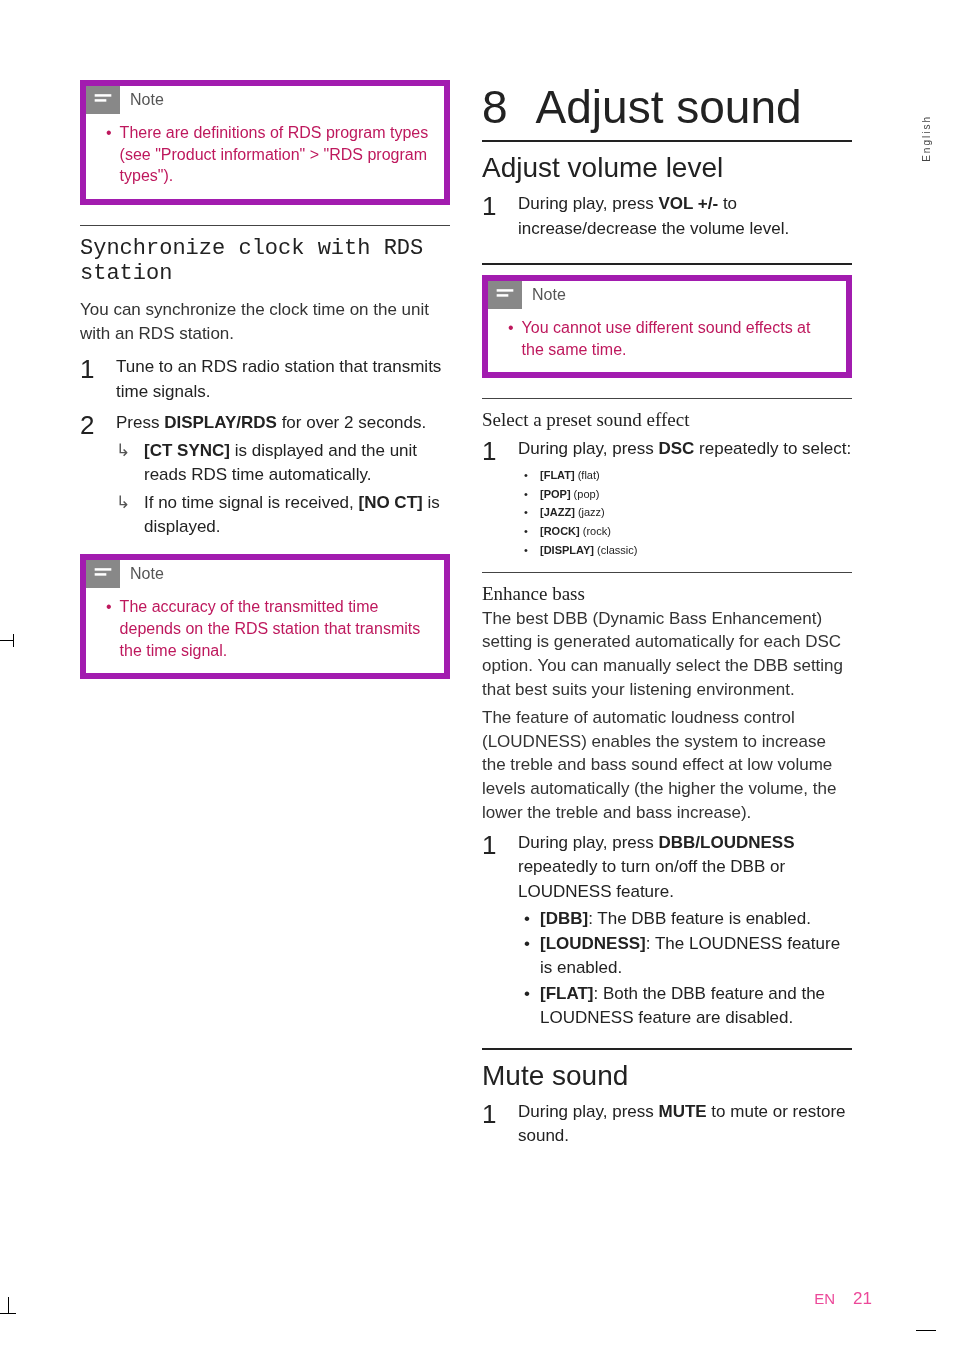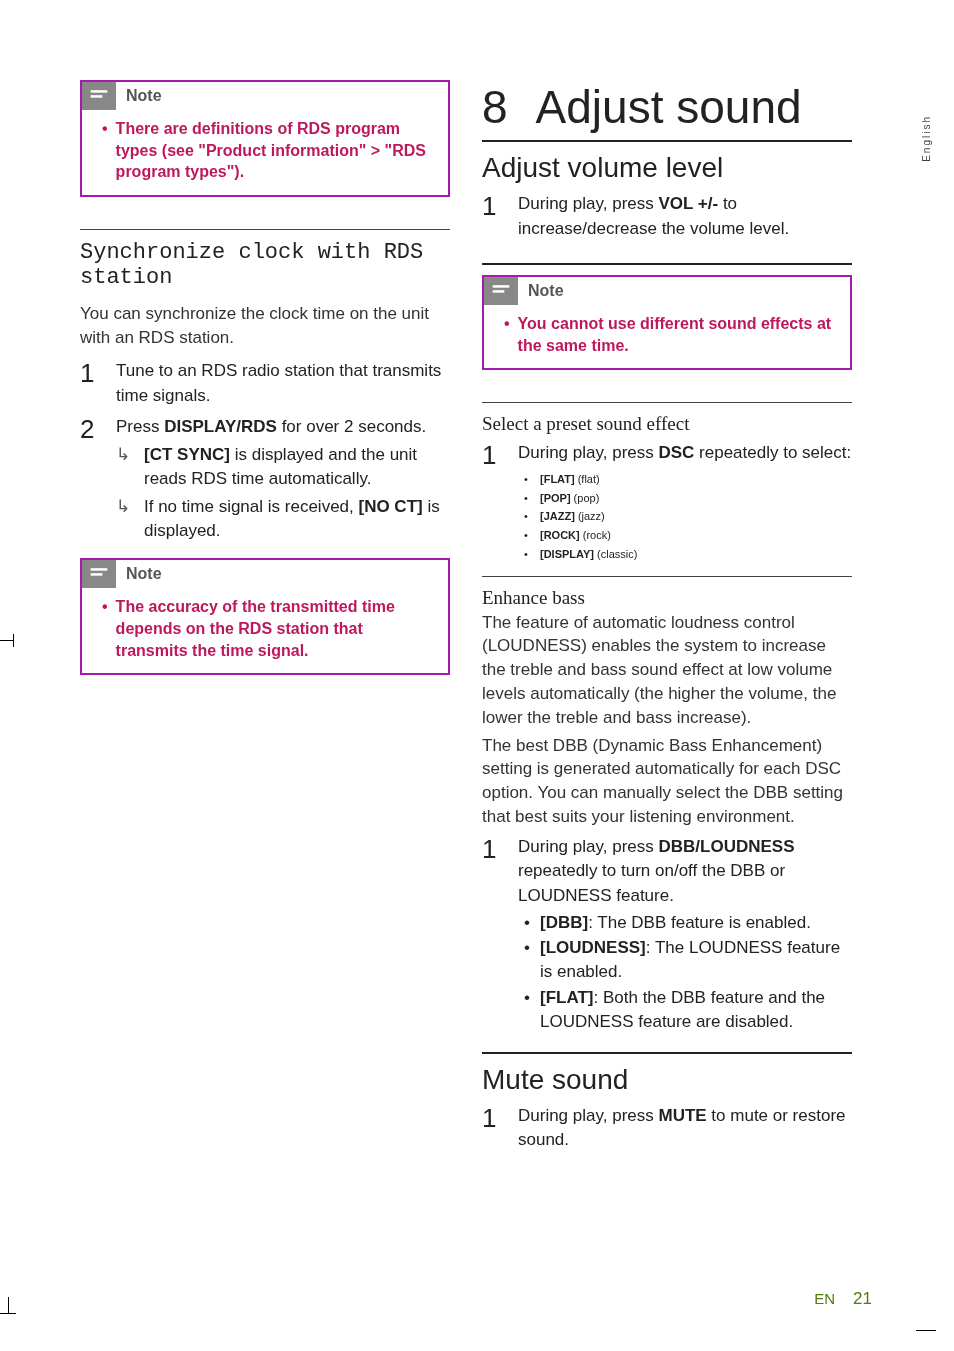--- a/index.html
+++ b/index.html
@@ -26,23 +26,22 @@
     right: 22px;
     top: 115px;
     writing-mode: vertical-rl;
     transform: rotate(180deg);
     font-size: 10px;
     letter-spacing: 2px;
     color: #444;
   }
 
   .note-box {
-    border: 2px solid #a21caf;
-    margin-bottom: 32px;
-    font-weight: bold;
+    border: 6px solid #a21caf;
+    margin-bottom: 20px;
   }
   .note-header {
     display: flex;
     align-items: center;
     gap: 10px;
     padding: 0;
   }
   .note-icon {
     width: 34px;
     height: 28px;
@@ -89,21 +88,21 @@
   ul.results li { position: relative; font-size:17px; line-height:1.4; margin-bottom:2px;}
   ul.results li::before { content:"•"; position:absolute; left:-16px; }
 
   b { font-weight: 600; }
 
   .footer {
     position: absolute;
     bottom: 42px;
     right: 82px;
     font-size: 15px;
-    color: #4d7c0f;
+    color: #ec4899;
     display: flex;
     gap: 18px;
     align-items: baseline;
   }
   .footer .pn { font-size: 17px; }
 
   .crop-mark-left {
     position:absolute; left:0; top:640px; width:14px; height:1px; background:#000;
   }
   .crop-mark-left::after{content:"";position:absolute;left:13px;top:-6px;width:1px;height:13px;background:#000;}
@@ -232,22 +231,22 @@
           <li><b>[POP]</b><span> (pop)</span></li>
           <li><b>[JAZZ]</b><span> (jazz)</span></li>
           <li><b>[ROCK]</b><span> (rock)</span></li>
           <li><b>[DISPLAY]</b><span> (classic)</span></li>
         </ul>
       </div>
     </div>
 
     <hr class="hr-thin">
     <h4 class="subsub">Enhance bass</h4>
+    <p class="body">The best DBB (Dynamic Bass Enhancement) setting is generated automatically for each DSC option. You can manually select the DBB setting that best suits your listening environment.</p>
     <p class="body">The feature of automatic loudness control (LOUDNESS) enables the system to increase the treble and bass sound effect at low volume levels automatically (the higher the volume, the lower the treble and bass increase).</p>
-    <p class="body">The best DBB (Dynamic Bass Enhancement) setting is generated automatically for each DSC option. You can manually select the DBB setting that best suits your listening environment.</p>
     <div class="step">
       <div class="step-num">1</div>
       <div class="step-body">
         <span>During play, press </span><b>DBB/LOUDNESS</b><span> repeatedly to turn on/off the DBB or LOUDNESS feature.</span>
         <ul class="results">
           <li><b>[DBB]</b><span>: The DBB feature is enabled.</span></li>
           <li><b>[LOUDNESS]</b><span>: The LOUDNESS feature is enabled.</span></li>
           <li><b>[FLAT]</b><span>: Both the DBB feature and the LOUDNESS feature are disabled.</span></li>
         </ul>
       </div>

